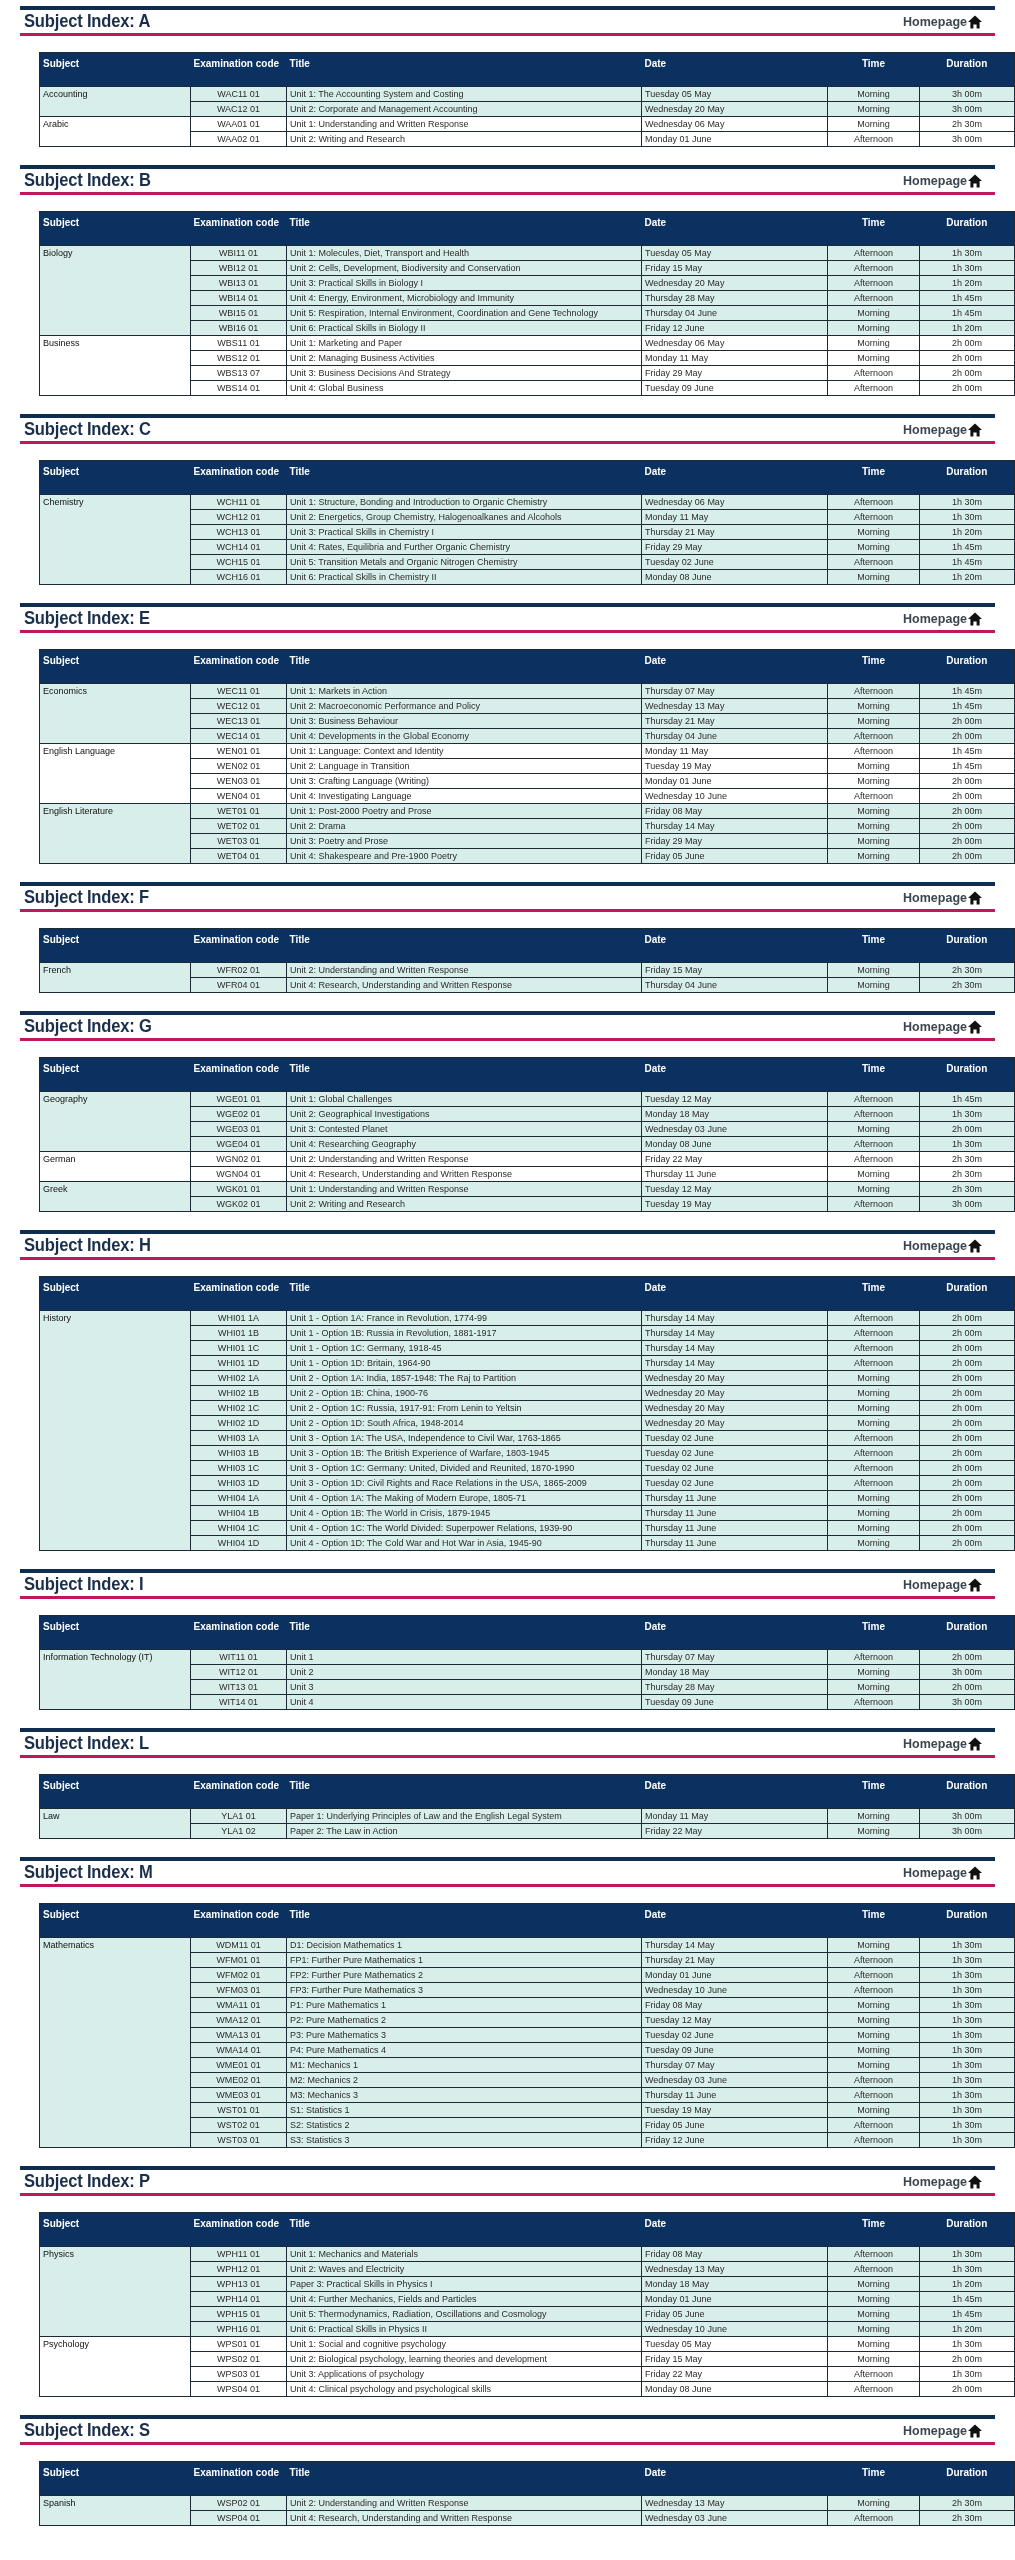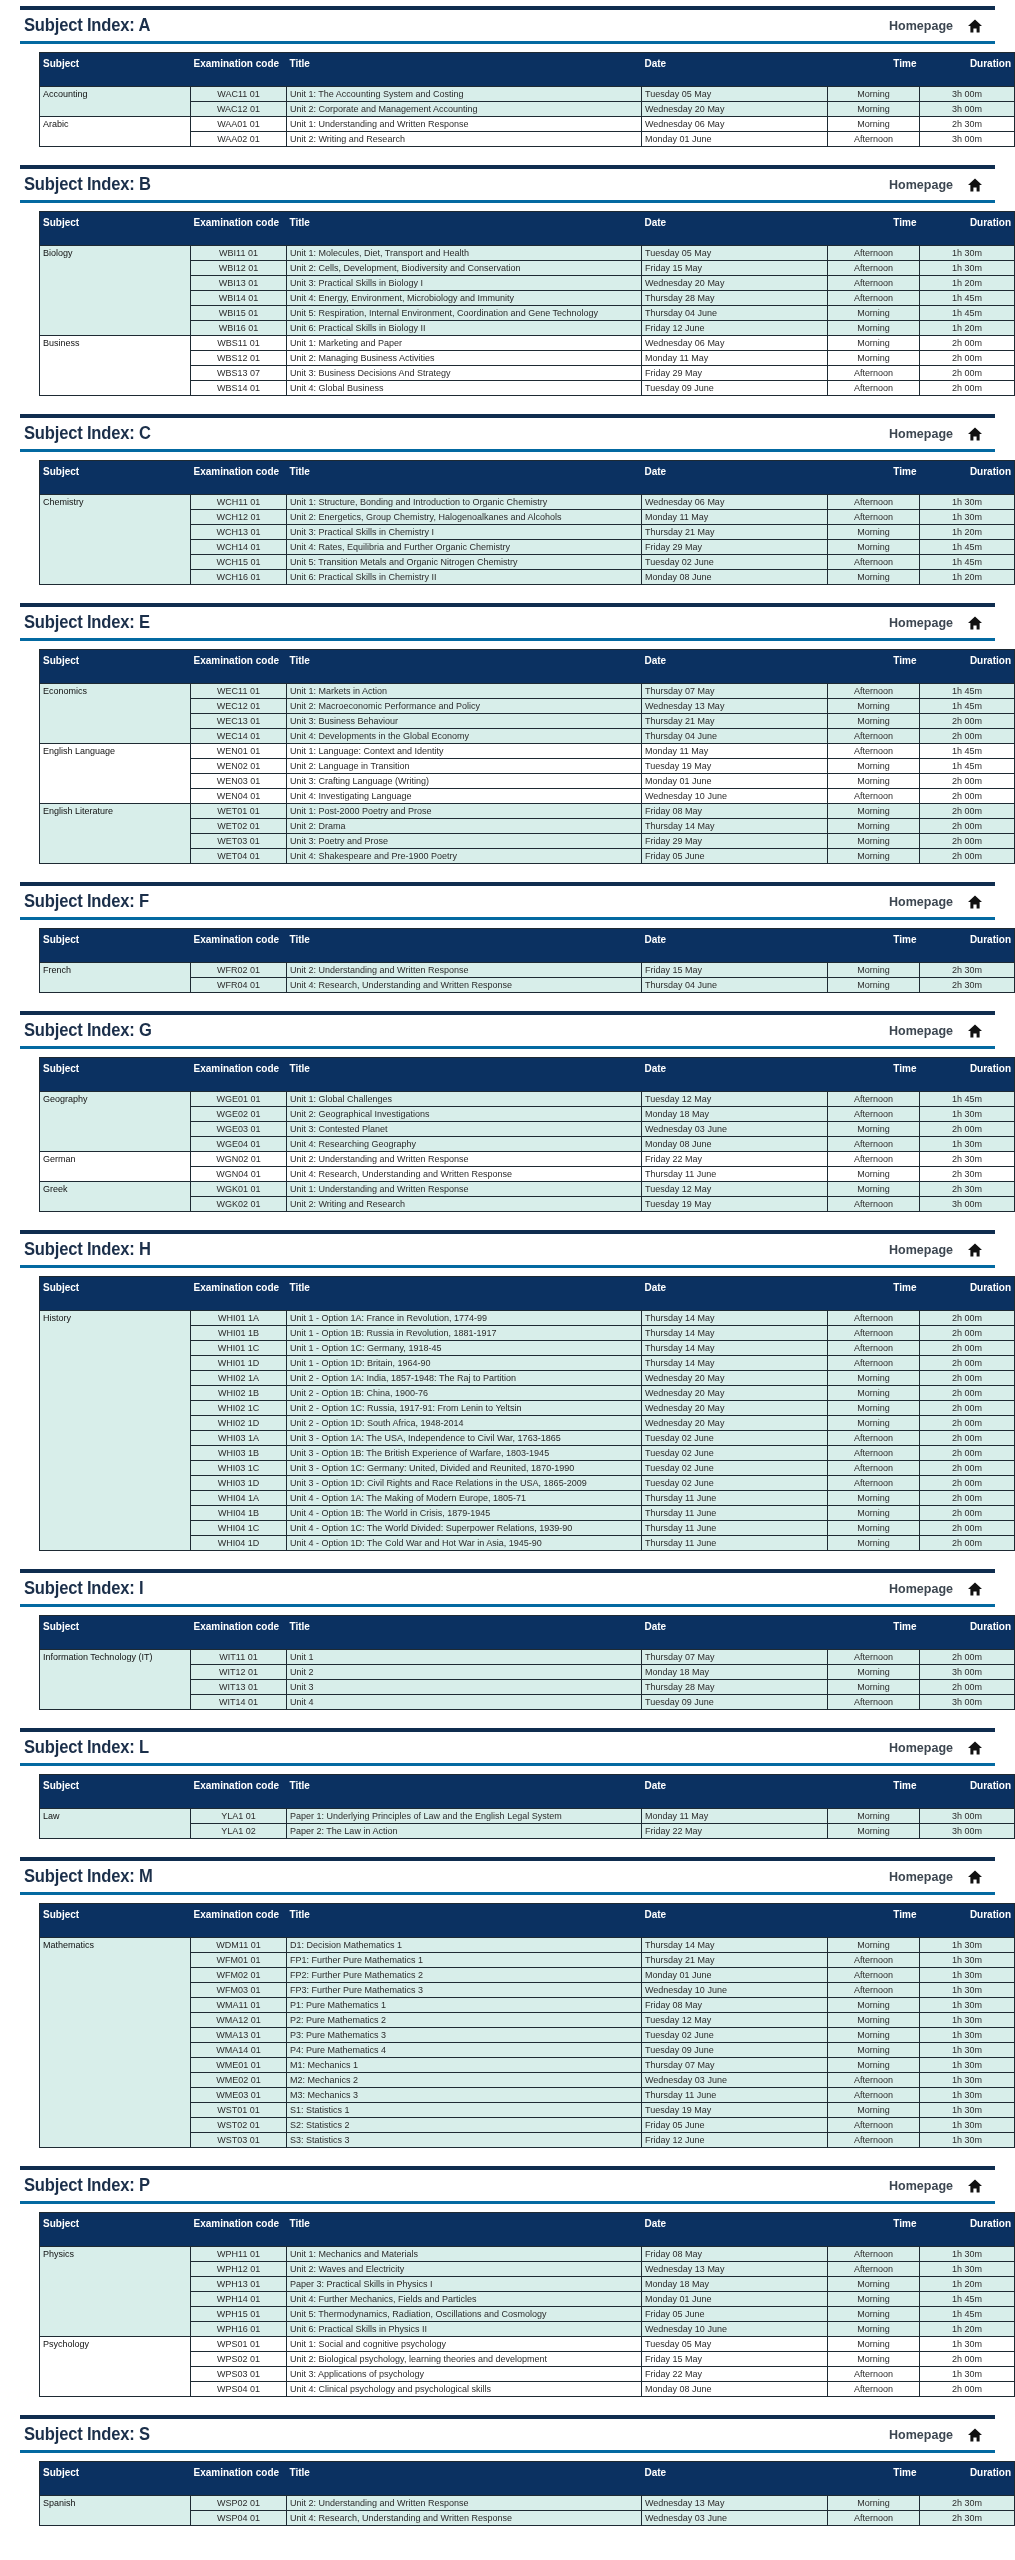--- a/index.html
+++ b/index.html
@@ -6,41 +6,41 @@
     html, body { background: #ffffff; }
     body {
       width: 1015px;
       font-family: "Liberation Sans", sans-serif;
       color: #1a1a1a;
       padding: 6px 20px 0 20px;
     }
     .section { margin-bottom: 18px; }
     .index-header {
       border-top: 4px solid #0f2d4f;
-      border-bottom: 3px solid #0369a1;
-      height: 38px;
+      border-bottom: 3px solid #be185d;
+      height: 30px;
       display: flex;
       align-items: center;
       justify-content: space-between;
       padding: 0 4px;
-      margin-bottom: 8px;
+      margin-bottom: 16px;
     }
     .index-title {
       font-family: "Liberation Sans", sans-serif;
       font-size: 18px;
       font-weight: bold;
       color: #1b2f4a;
       transform: scaleX(0.92);
       transform-origin: left center;
       letter-spacing: -0.2px;
     }
     .homepage-link {
       display: flex;
       align-items: center;
-      gap: 14px;
+      gap: 0;
       font-size: 12.5px;
       color: #3c4650;
       font-weight: bold;
       text-decoration: none;
       cursor: pointer;
       margin-right: 8px;
     }
     .home-icon { width: 16px; height: 16px; display: inline-block; }
     table {
       width: 100%;
@@ -61,21 +61,21 @@
       color: #ffffff;
       font-weight: bold;
       text-align: left;
       vertical-align: top;
       padding: 3px 3px 2px 3px;
       font-size: 10px;
       line-height: 16px;
       height: 34px;
       border: none;
     }
-    thead th.center { text-align: right; }
+    thead th.center { text-align: center; }
     tbody td {
       border: 1.5px solid #1e2a33;
       padding: 1px 3px;
       line-height: 12px;
       vertical-align: top;
       color: #2c2c2c;
     }
     tbody td.subject {
       font-weight: normal;
       color: #111;

